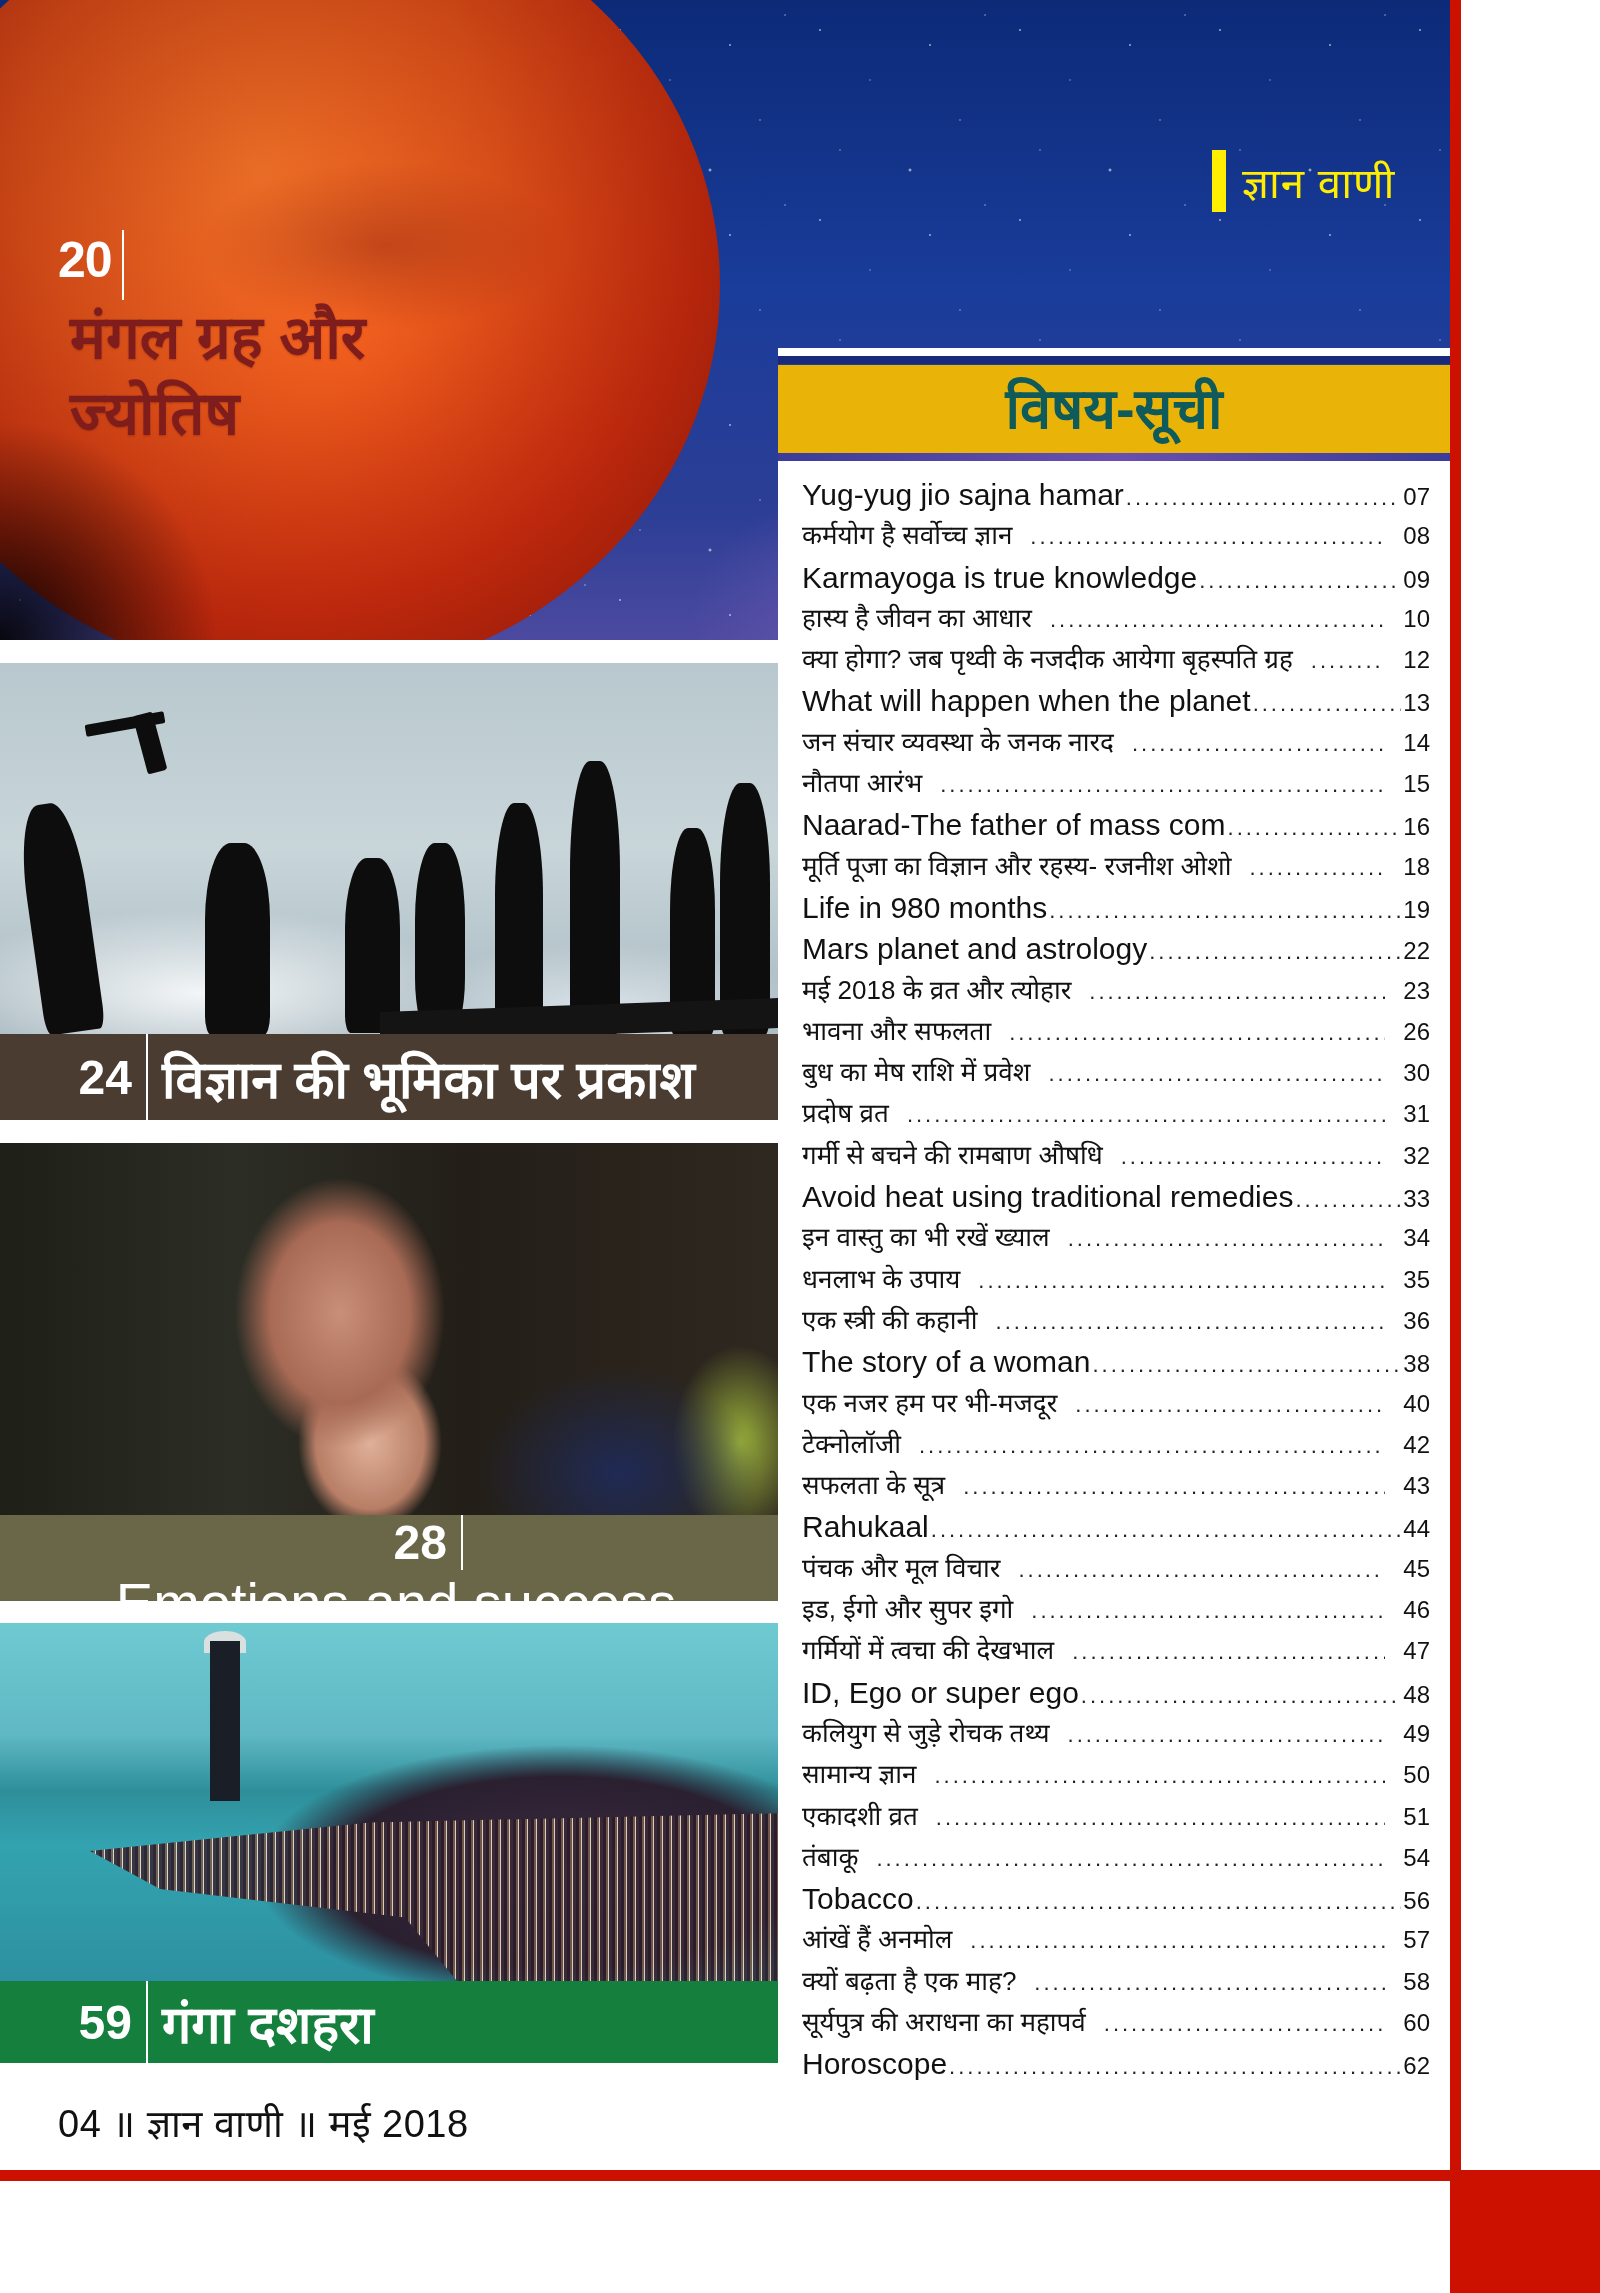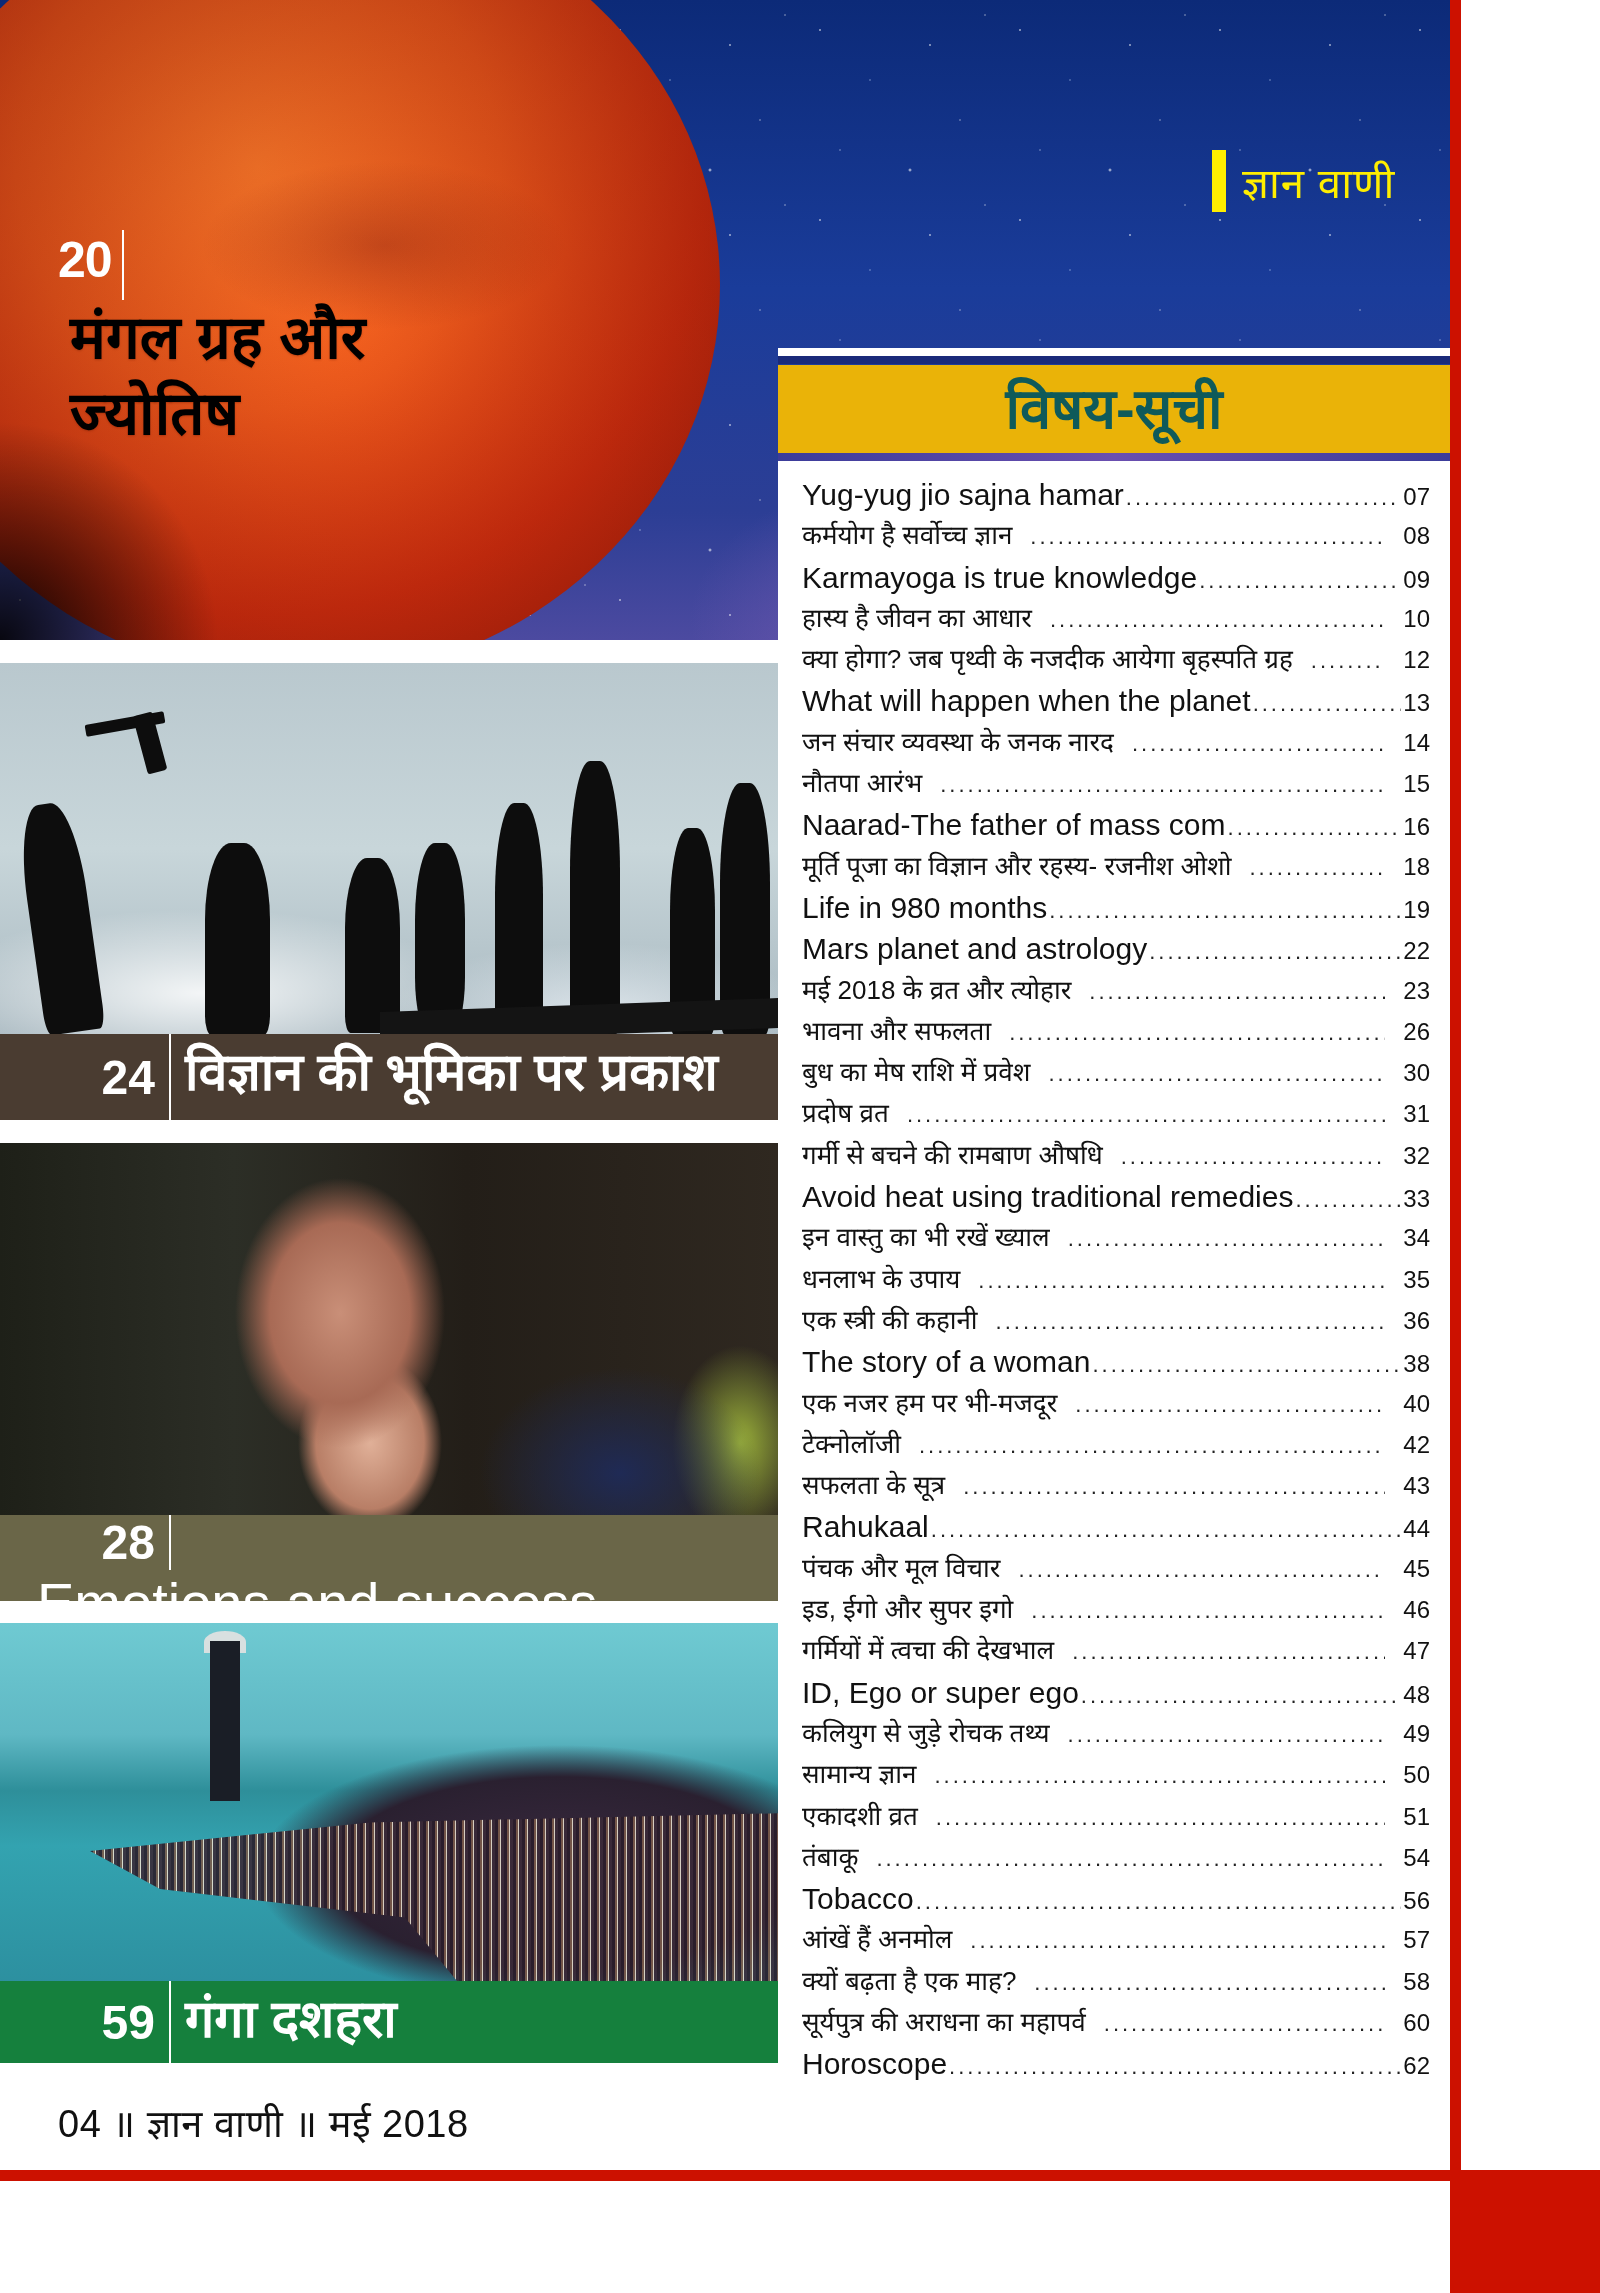--- a/index.html
+++ b/index.html
@@ -43,21 +43,21 @@
     background: radial-gradient(ellipse at 0% 100%, rgba(0,0,0,0.9), transparent 70%);
   }
   .feature-caption-hero {
     position: absolute; left: 58px; top: 230px; display: flex; align-items: flex-start; flex-direction: column;
   }
   .hero-num {
     color: #ffffff; font-weight: bold; font-size: 50px; line-height: 60px; padding-right: 10px;
     border-right: 2px solid #ffffff; height: 70px; letter-spacing: -1px;
   }
   .hero-title {
-    color: #000000; font-weight: bold; font-size: 60px; line-height: 76px; padding-left: 12px; width: 460px;
+    color: #7f1d1d; font-weight: bold; font-size: 60px; line-height: 76px; padding-left: 12px; width: 460px;
     text-shadow: 0 1px 2px rgba(120,30,0,0.4);
   }
 
   .brand {
     position: absolute; left: 1212px; top: 150px; display: flex; align-items: center;
   }
   .brand-bar { width: 14px; height: 62px; background: #ffee00; margin-right: 16px; }
   .brand-text { color: #ffee00; font-size: 42px; letter-spacing: 1px; }
 
   
@@ -116,21 +116,21 @@
   .tower { position: absolute; left: 210px; top: 18px; width: 30px; height: 160px; background: #1a1e26; }
   .tower-top { position: absolute; left: 204px; top: 8px; width: 42px; height: 22px; background: #d8e0e0; border-radius: 50% 50% 0 0; }
   .crowd {
     position: absolute; left: 90px; top: 190px; width: 700px; height: 190px;
     background: repeating-linear-gradient(90deg, #2a1c2a 0 3px, #7a5a4a 3px 5px, #e8e0d0 5px 6px, #3a2a38 6px 9px);
     clip-path: polygon(0 20%, 40% 5%, 100% 0, 100% 100%, 55% 100%, 45% 55%, 10% 40%);
     opacity: 0.9;
   }
 
   .band {
-    position: absolute; left: 0; width: 778px; display: flex;  padding-left: 23px;
+    position: absolute; left: 0; width: 778px; display: flex; align-items: center;
   }
   .band-num {
     width: 148px; text-align: right; padding-right: 14px; color: #ffffff; font-weight: bold; font-size: 48px;
     border-right: 2px solid #ffffff; height: 100%; display: flex; align-items: center; justify-content: flex-end;
   }
   .band-title { padding-left: 14px; color: #ffffff; font-weight: bold; font-size: 52px; white-space: nowrap; }
   .band-science { top: 1034px; height: 86px; background: #4a3c31; }
   .band-emotion { top: 1515px; height: 86px; background: #6a6648; flex-direction: column; }
   .band-emotion .band-title { font-weight: normal; font-size: 56px; }
   .band-ganga { top: 1981px; height: 82px; background: #15803d; }

